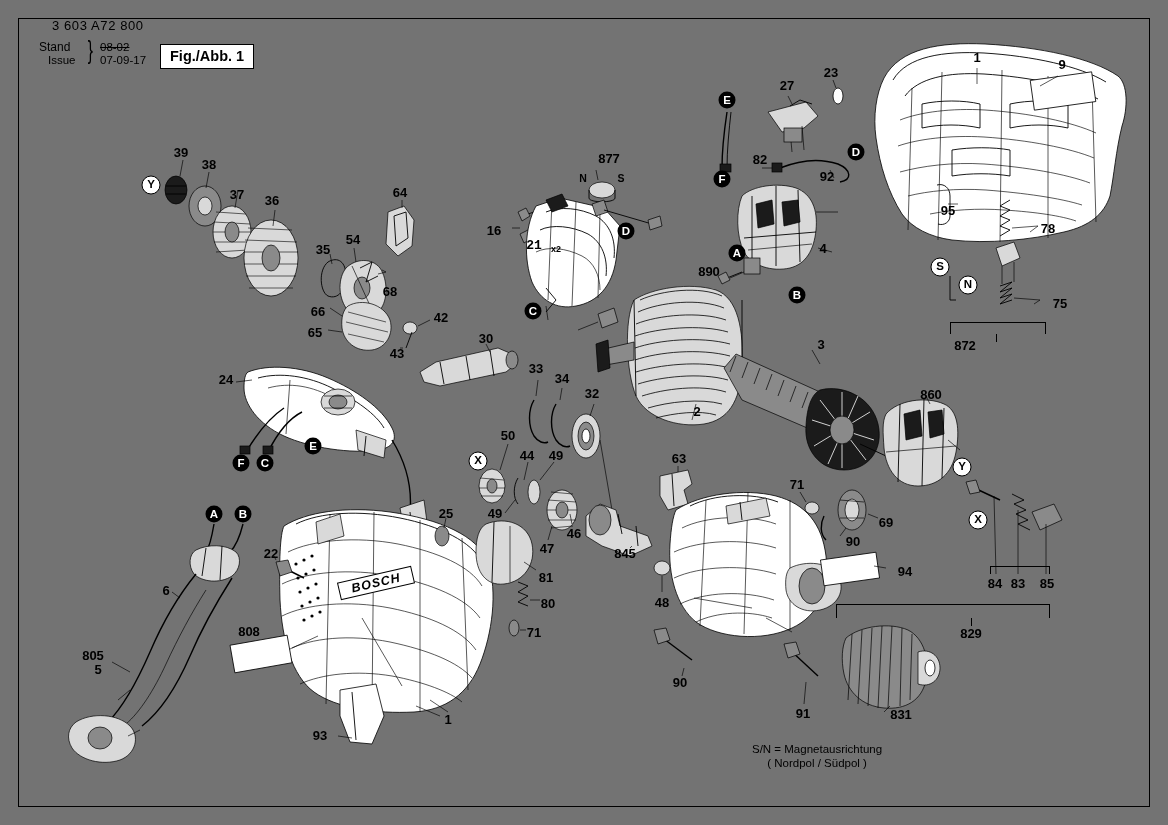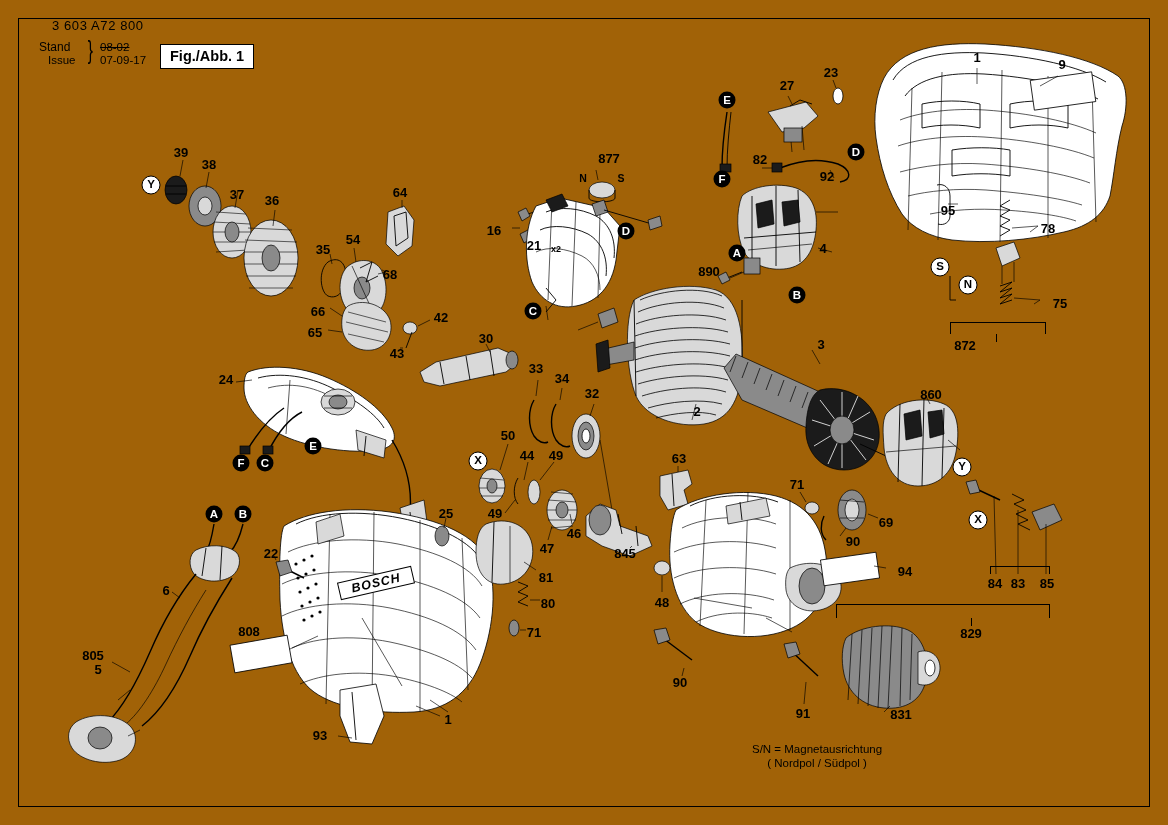--- a/index.html
+++ b/index.html
@@ -4,21 +4,21 @@
 <style>
   html, body {
     margin: 0;
     padding: 0;
     background: #ffffff;
   }
   #page {
     position: relative;
     width: 1168px;
     height: 825px;
-    background: #a16207;
+    background: #737373;
     font-family: "Liberation Sans", sans-serif;
     overflow: hidden;
   }
   .frame {
     position: absolute;
     left: 18px;
     top: 18px;
     width: 1132px;
     height: 789px;
     border: 1.5px solid #000;
@@ -717,30 +717,30 @@
       <div class="lbl" style="left: 948px; top: 210px;">95</div>
       <div class="lbl" style="left: 1048px; top: 228px;">78</div>
       <div class="lbl" style="left: 1060px; top: 303px;">75</div>
       <div class="lbl" style="left: 965px; top: 345px;">872</div>
       <div class="lbl" style="left: 823px; top: 248px;">4</div>
       <div class="lbl" style="left: 709px; top: 271px;">890</div>
       <div class="lbl" style="left: 609px; top: 158px;">877</div>
       <div class="lbl sm" style="left: 583px; top: 178px;">N</div>
       <div class="lbl sm" style="left: 621px; top: 178px;">S</div>
       <div class="lbl" style="left: 494px; top: 230px;">16</div>
-      <div class="lbl" style="left: 534px; top: 245px;">21</div>
+      <div class="lbl" style="left: 534px; top: 245px; font-family: Liberation Mono, monospace;">21</div>
       <div class="lbl x2" style="left: 556px; top: 249px;">x2</div>
       <div class="lbl" style="left: 181px; top: 152px;">39</div>
       <div class="lbl" style="left: 209px; top: 164px;">38</div>
       <div class="lbl" style="left: 237px; top: 194px;">37</div>
       <div class="lbl" style="left: 272px; top: 200px;">36</div>
       <div class="lbl" style="left: 323px; top: 249px;">35</div>
       <div class="lbl" style="left: 353px; top: 239px;">54</div>
       <div class="lbl" style="left: 400px; top: 192px;">64</div>
-      <div class="lbl" style="left: 390px; top: 274px;">68</div>
+      <div class="lbl" style="left: 390px; top: 291px;">68</div>
       <div class="lbl" style="left: 318px; top: 311px;">66</div>
       <div class="lbl" style="left: 315px; top: 332px;">65</div>
       <div class="lbl" style="left: 441px; top: 317px;">42</div>
       <div class="lbl" style="left: 397px; top: 353px;">43</div>
       <div class="lbl" style="left: 486px; top: 338px;">30</div>
       <div class="lbl" style="left: 697px; top: 411px;">2</div>
       <div class="lbl" style="left: 821px; top: 344px;">3</div>
       <div class="lbl" style="left: 536px; top: 368px;">33</div>
       <div class="lbl" style="left: 562px; top: 378px;">34</div>
       <div class="lbl" style="left: 592px; top: 393px;">32</div>

